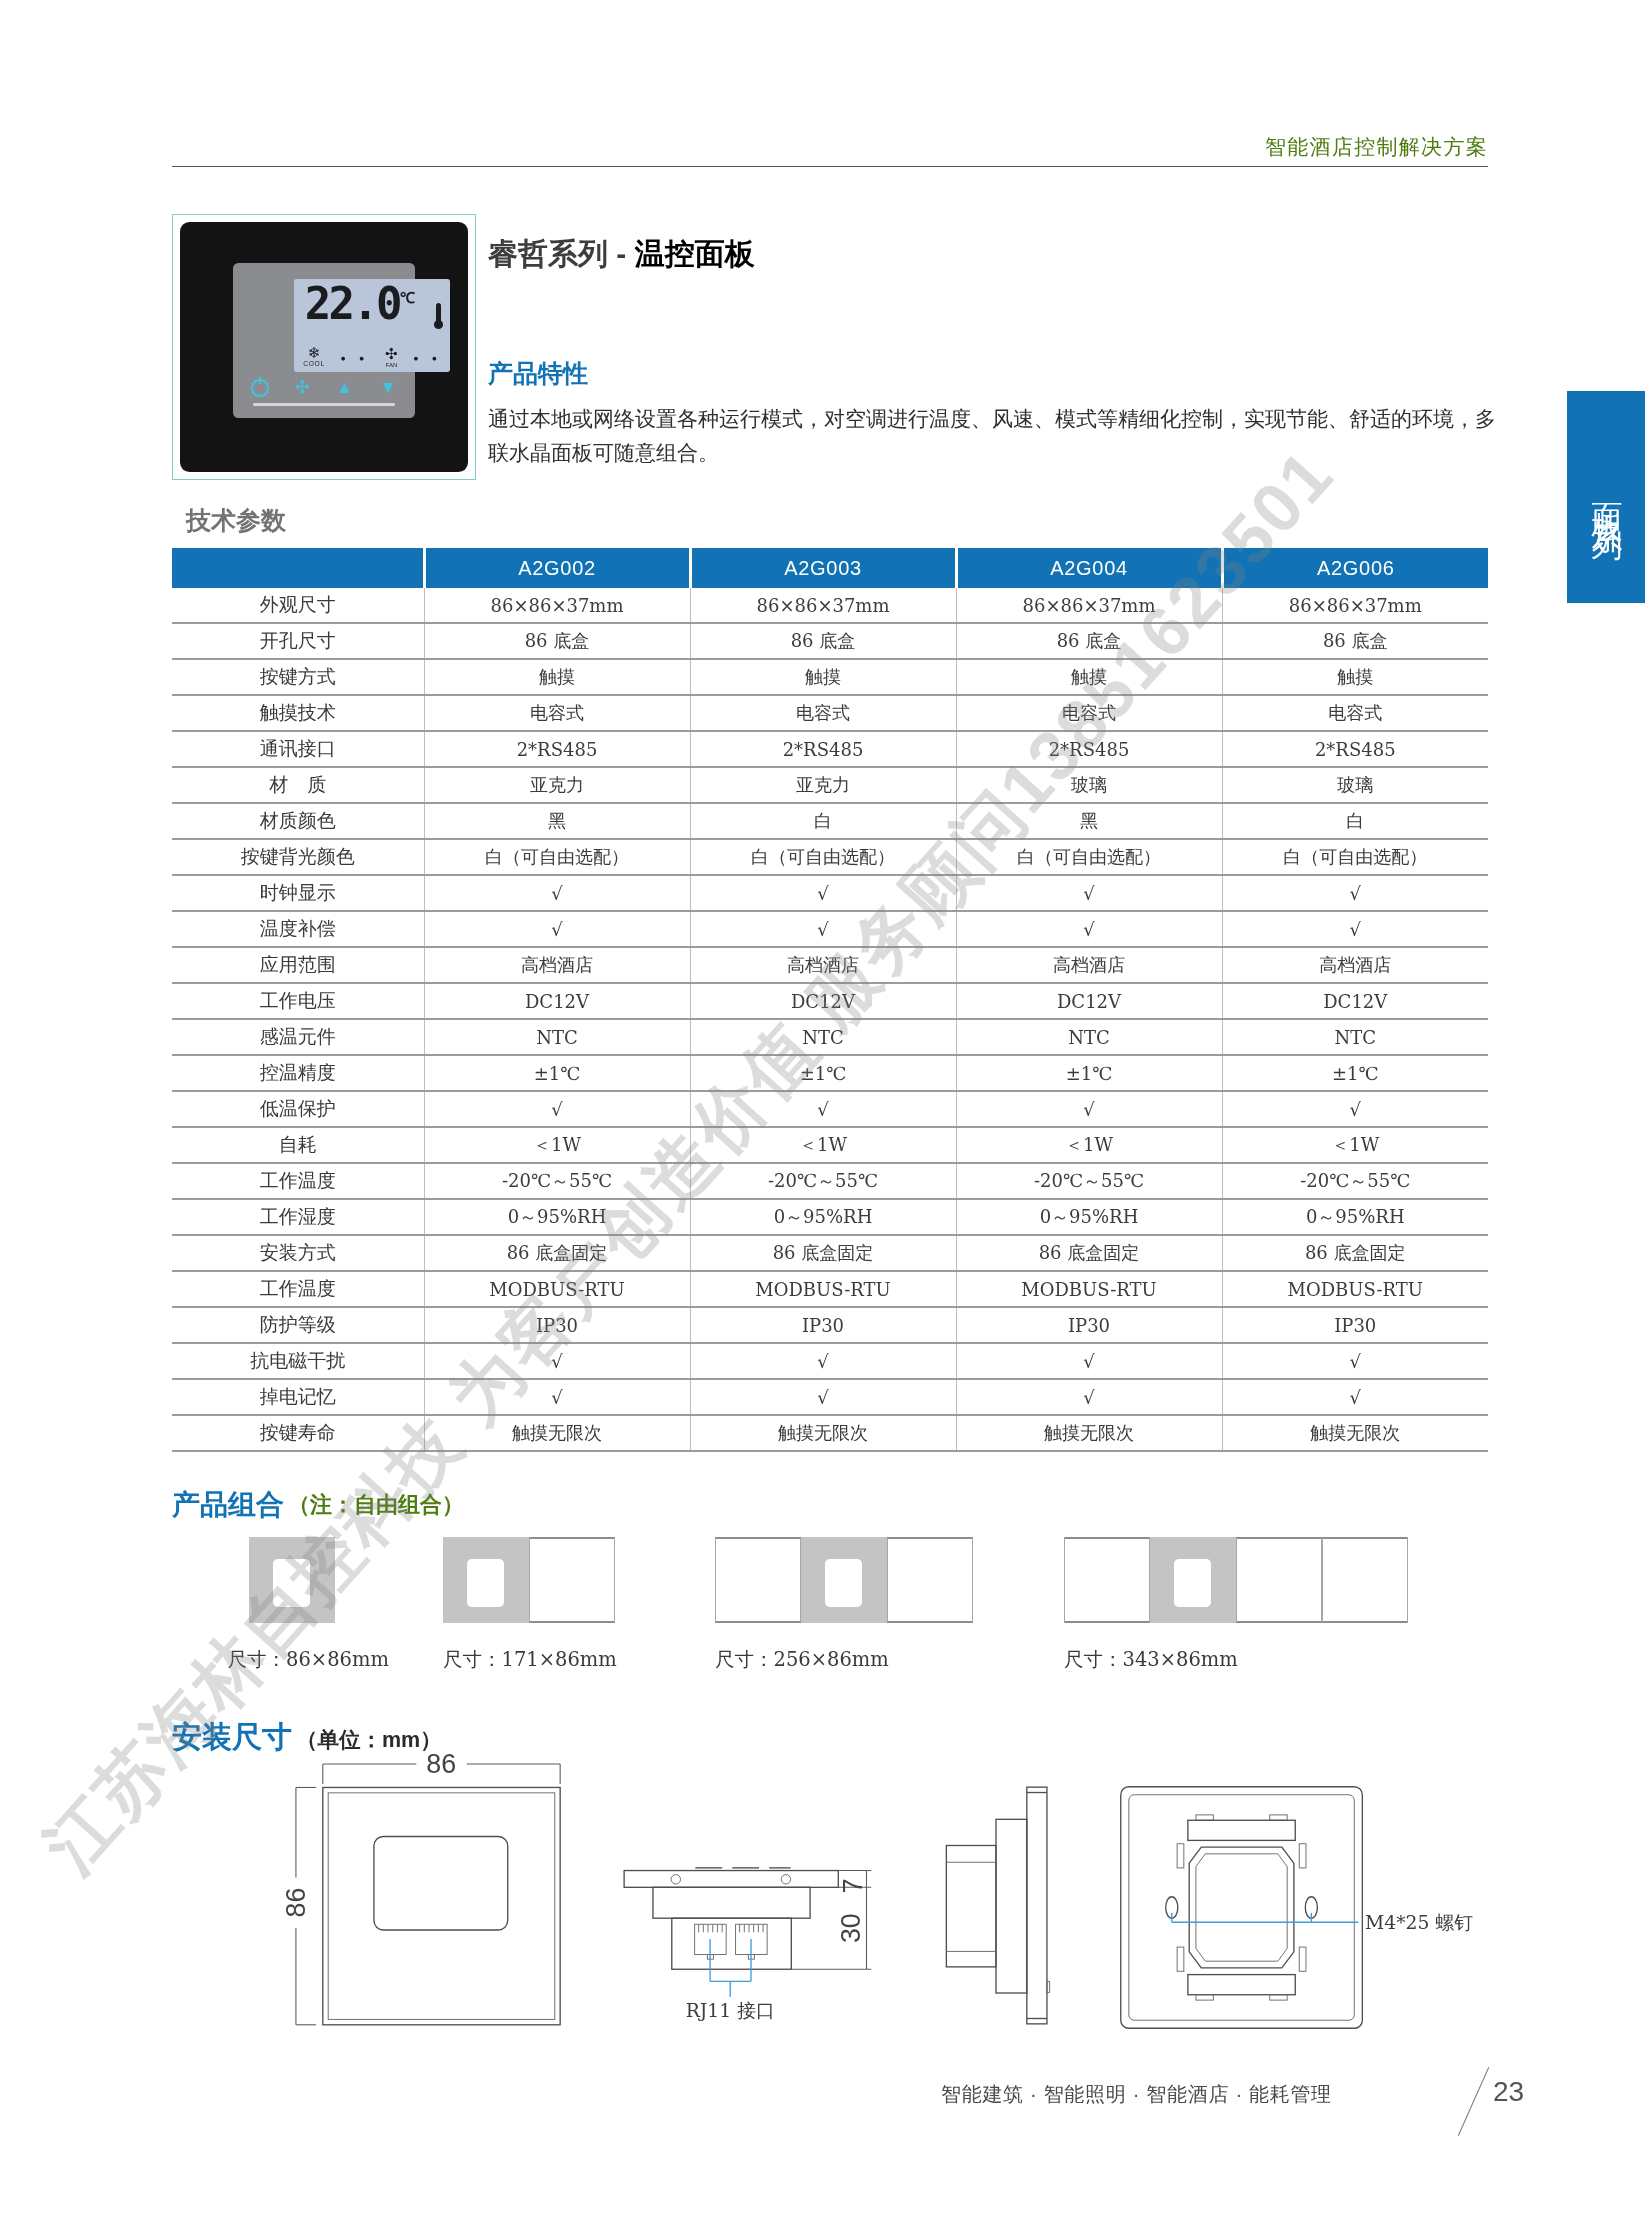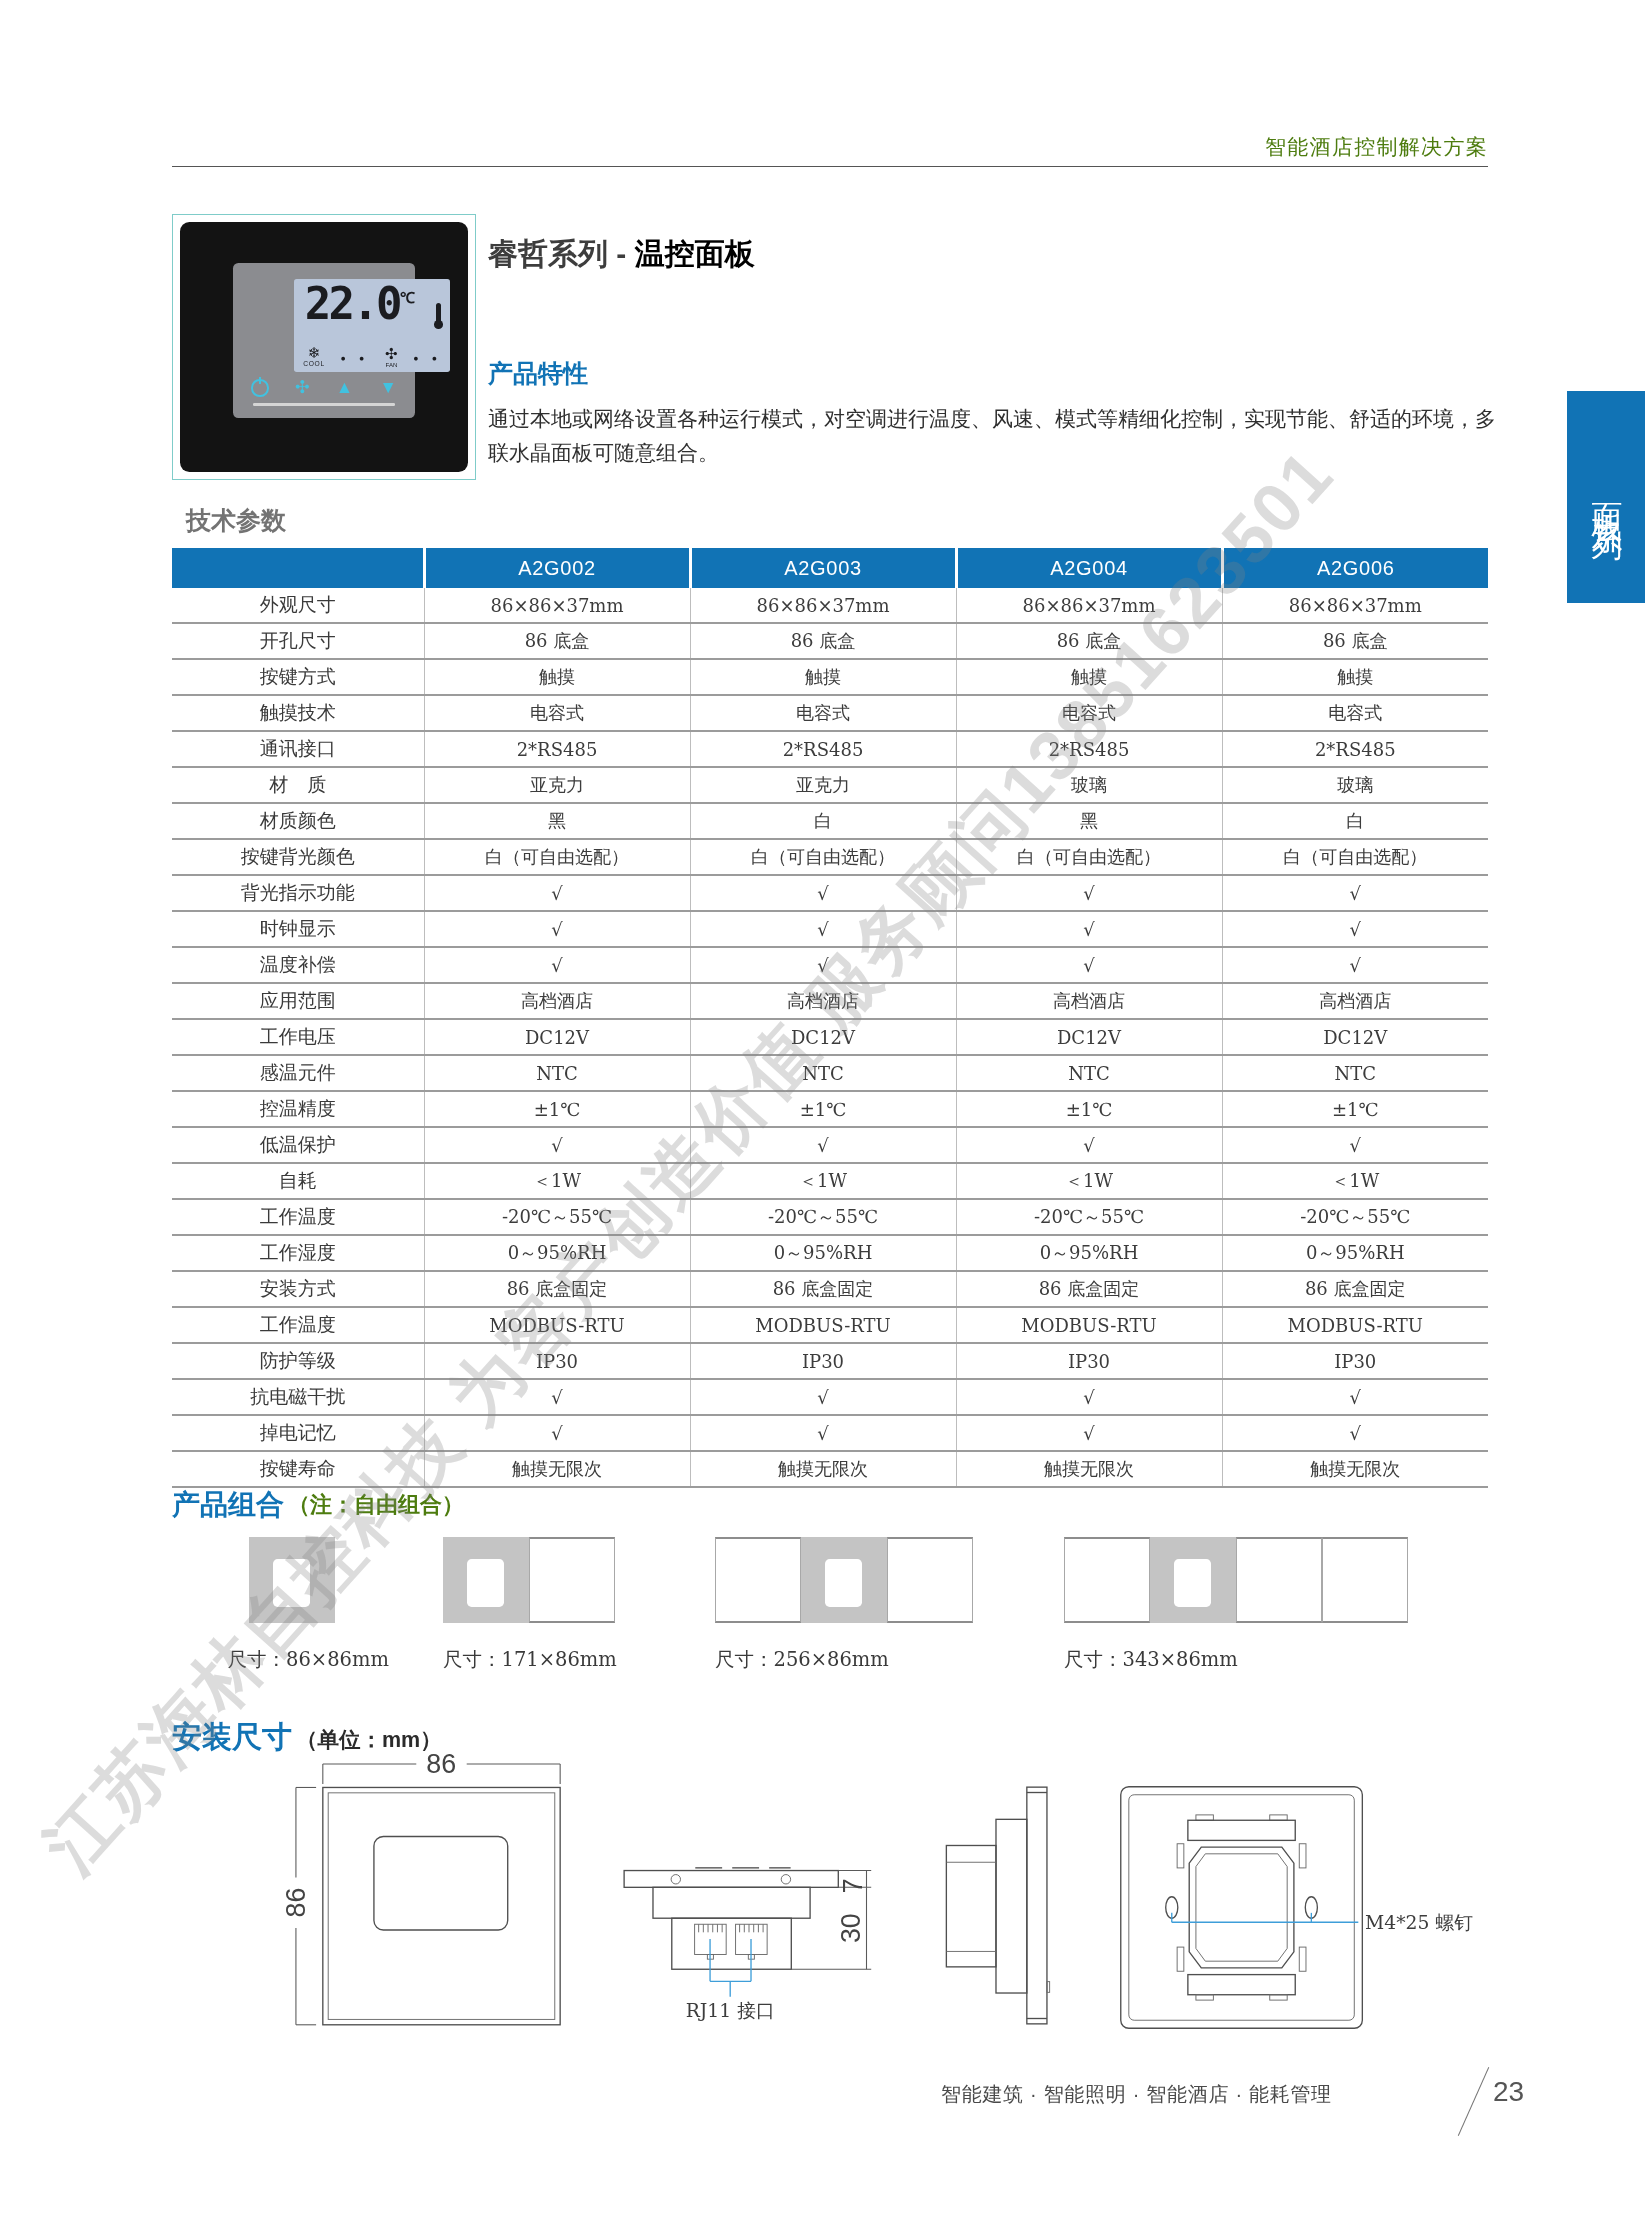--- a/index.html
+++ b/index.html
@@ -212,27 +212,20 @@
           <td>白</td>
           <td>黑</td>
           <td>白</td>
         </tr>
         <tr>
           <td class="row-label">按键背光颜色</td>
           <td>白（可自由选配）</td>
           <td>白（可自由选配）</td>
           <td>白（可自由选配）</td>
           <td>白（可自由选配）</td>
-        </tr>
-        <tr>
-          <td class="row-label">背光指示功能</td>
-          <td>√</td>
-          <td>√</td>
-          <td>√</td>
-          <td>√</td>
         </tr>
         <tr>
           <td class="row-label">时钟显示</td>
           <td>√</td>
           <td>√</td>
           <td>√</td>
           <td>√</td>
         </tr>
         <tr>
           <td class="row-label">温度补偿</td>

